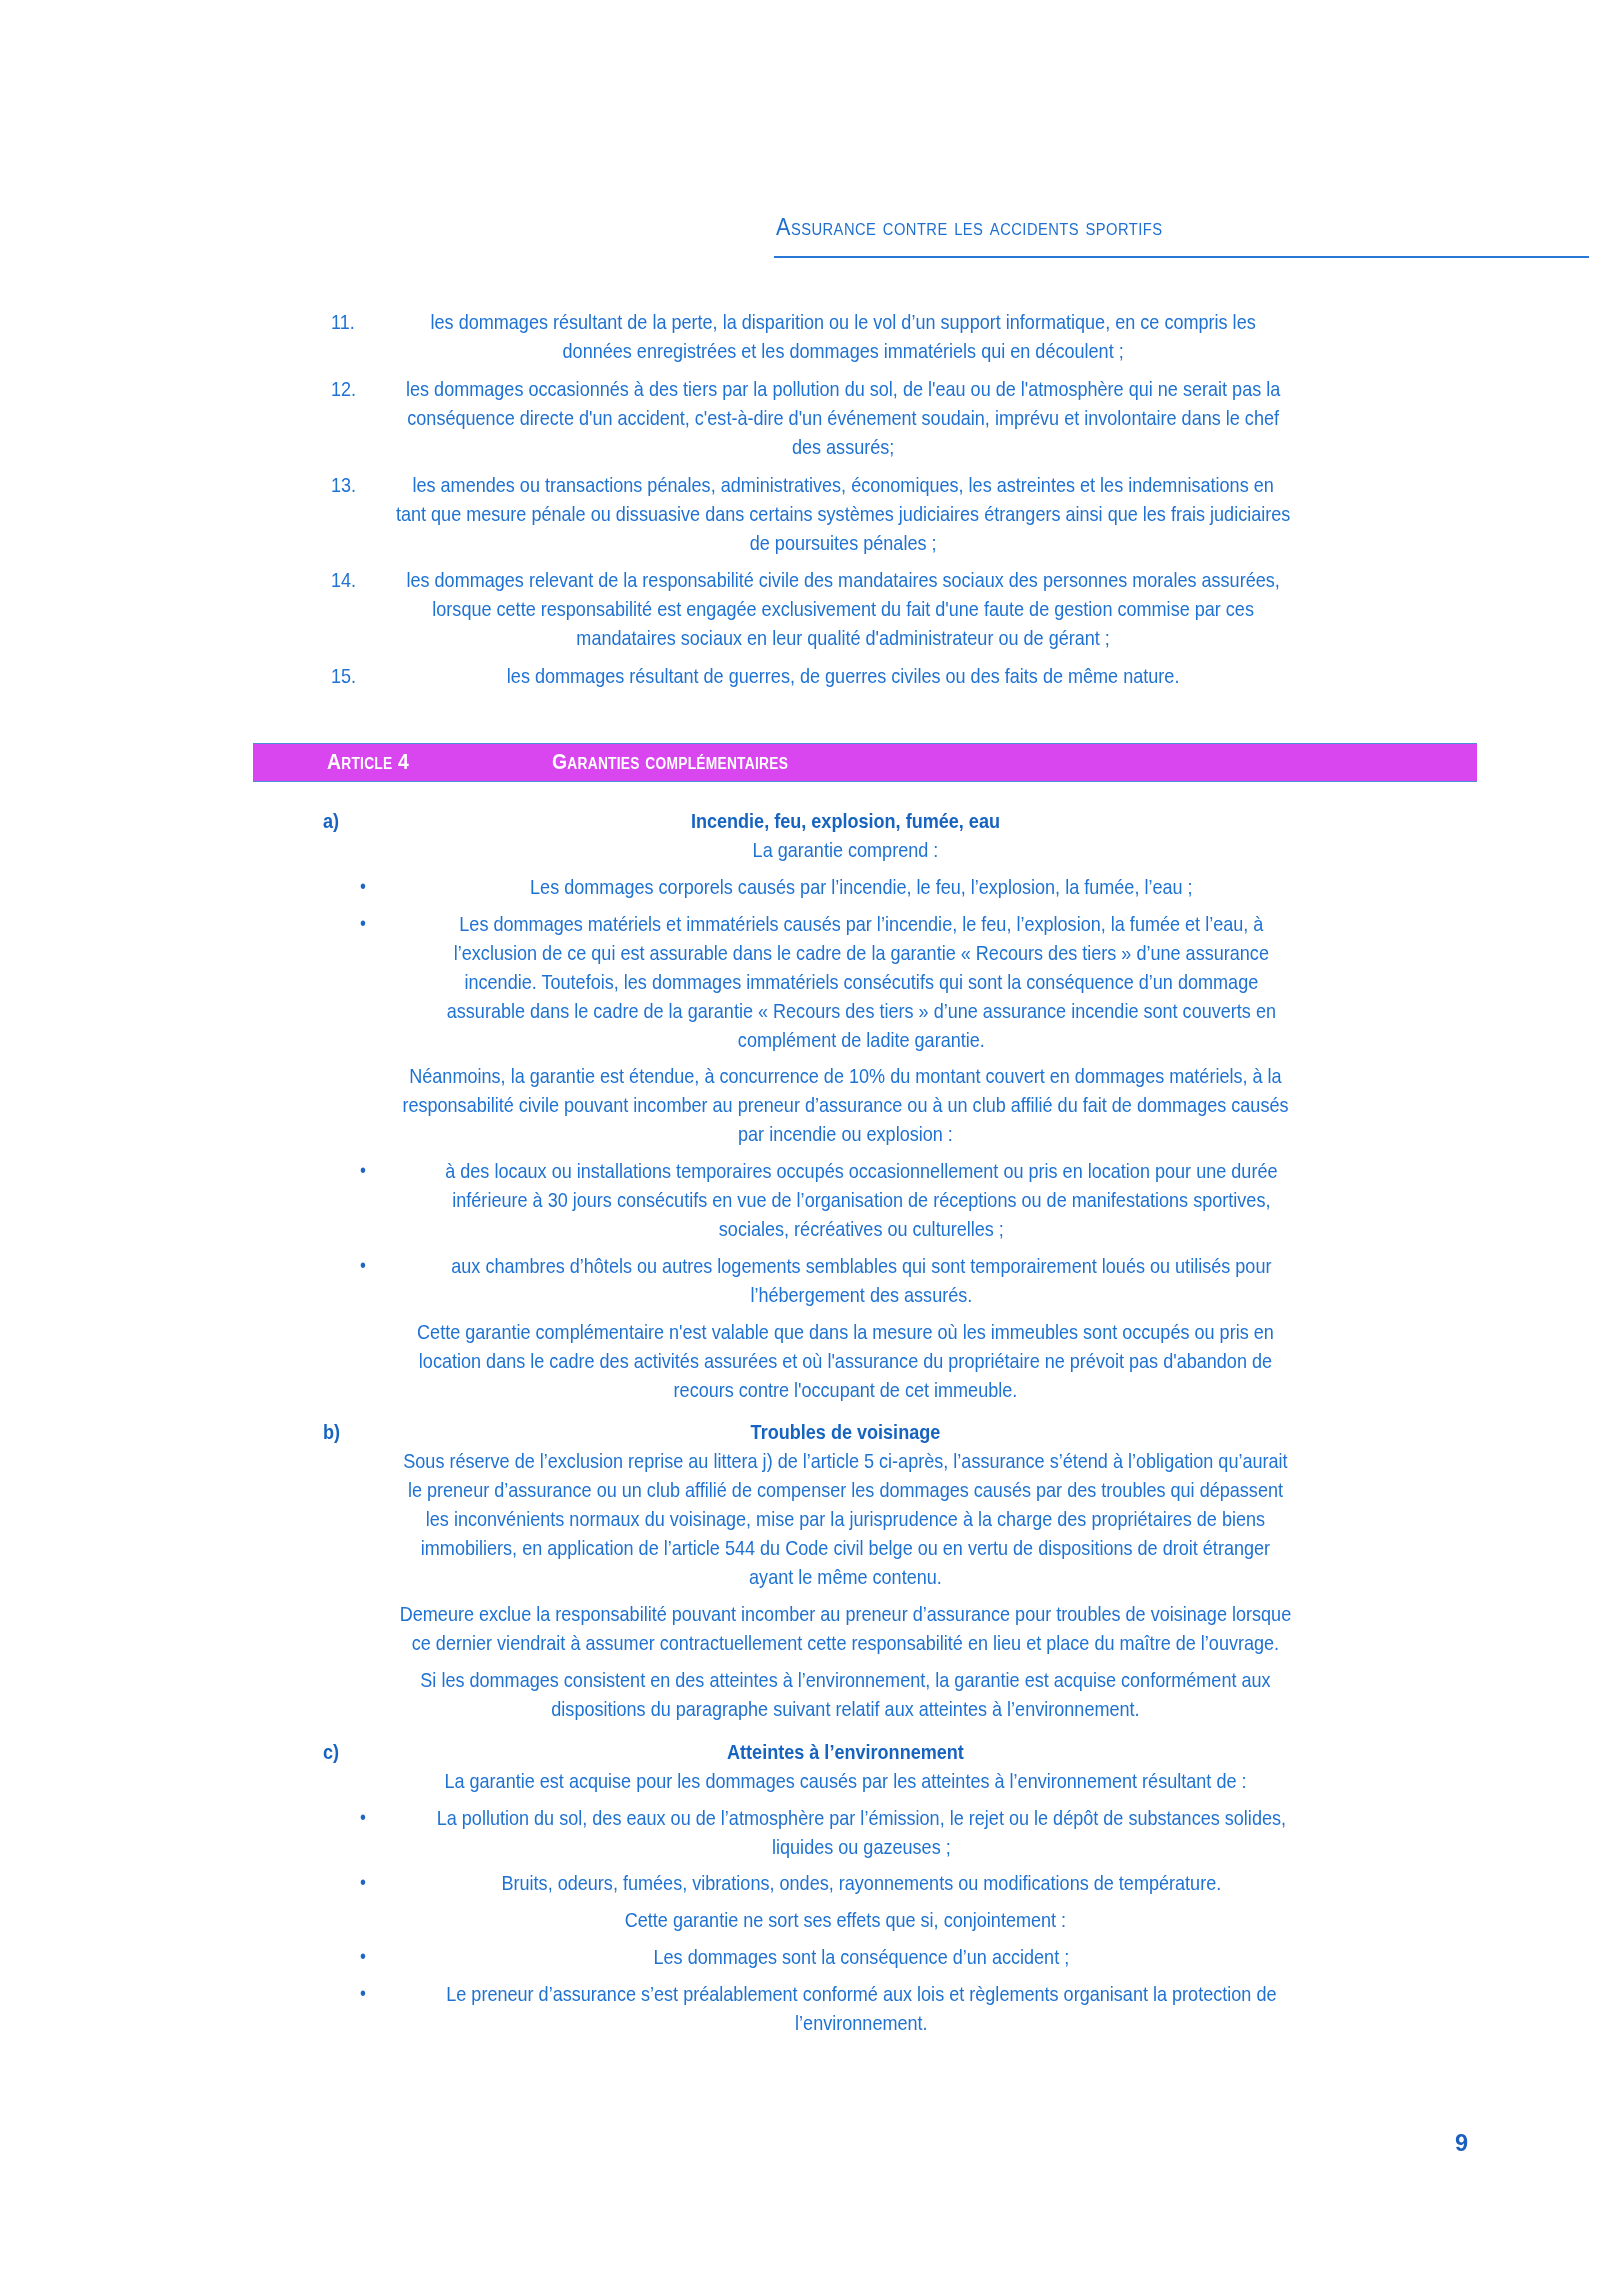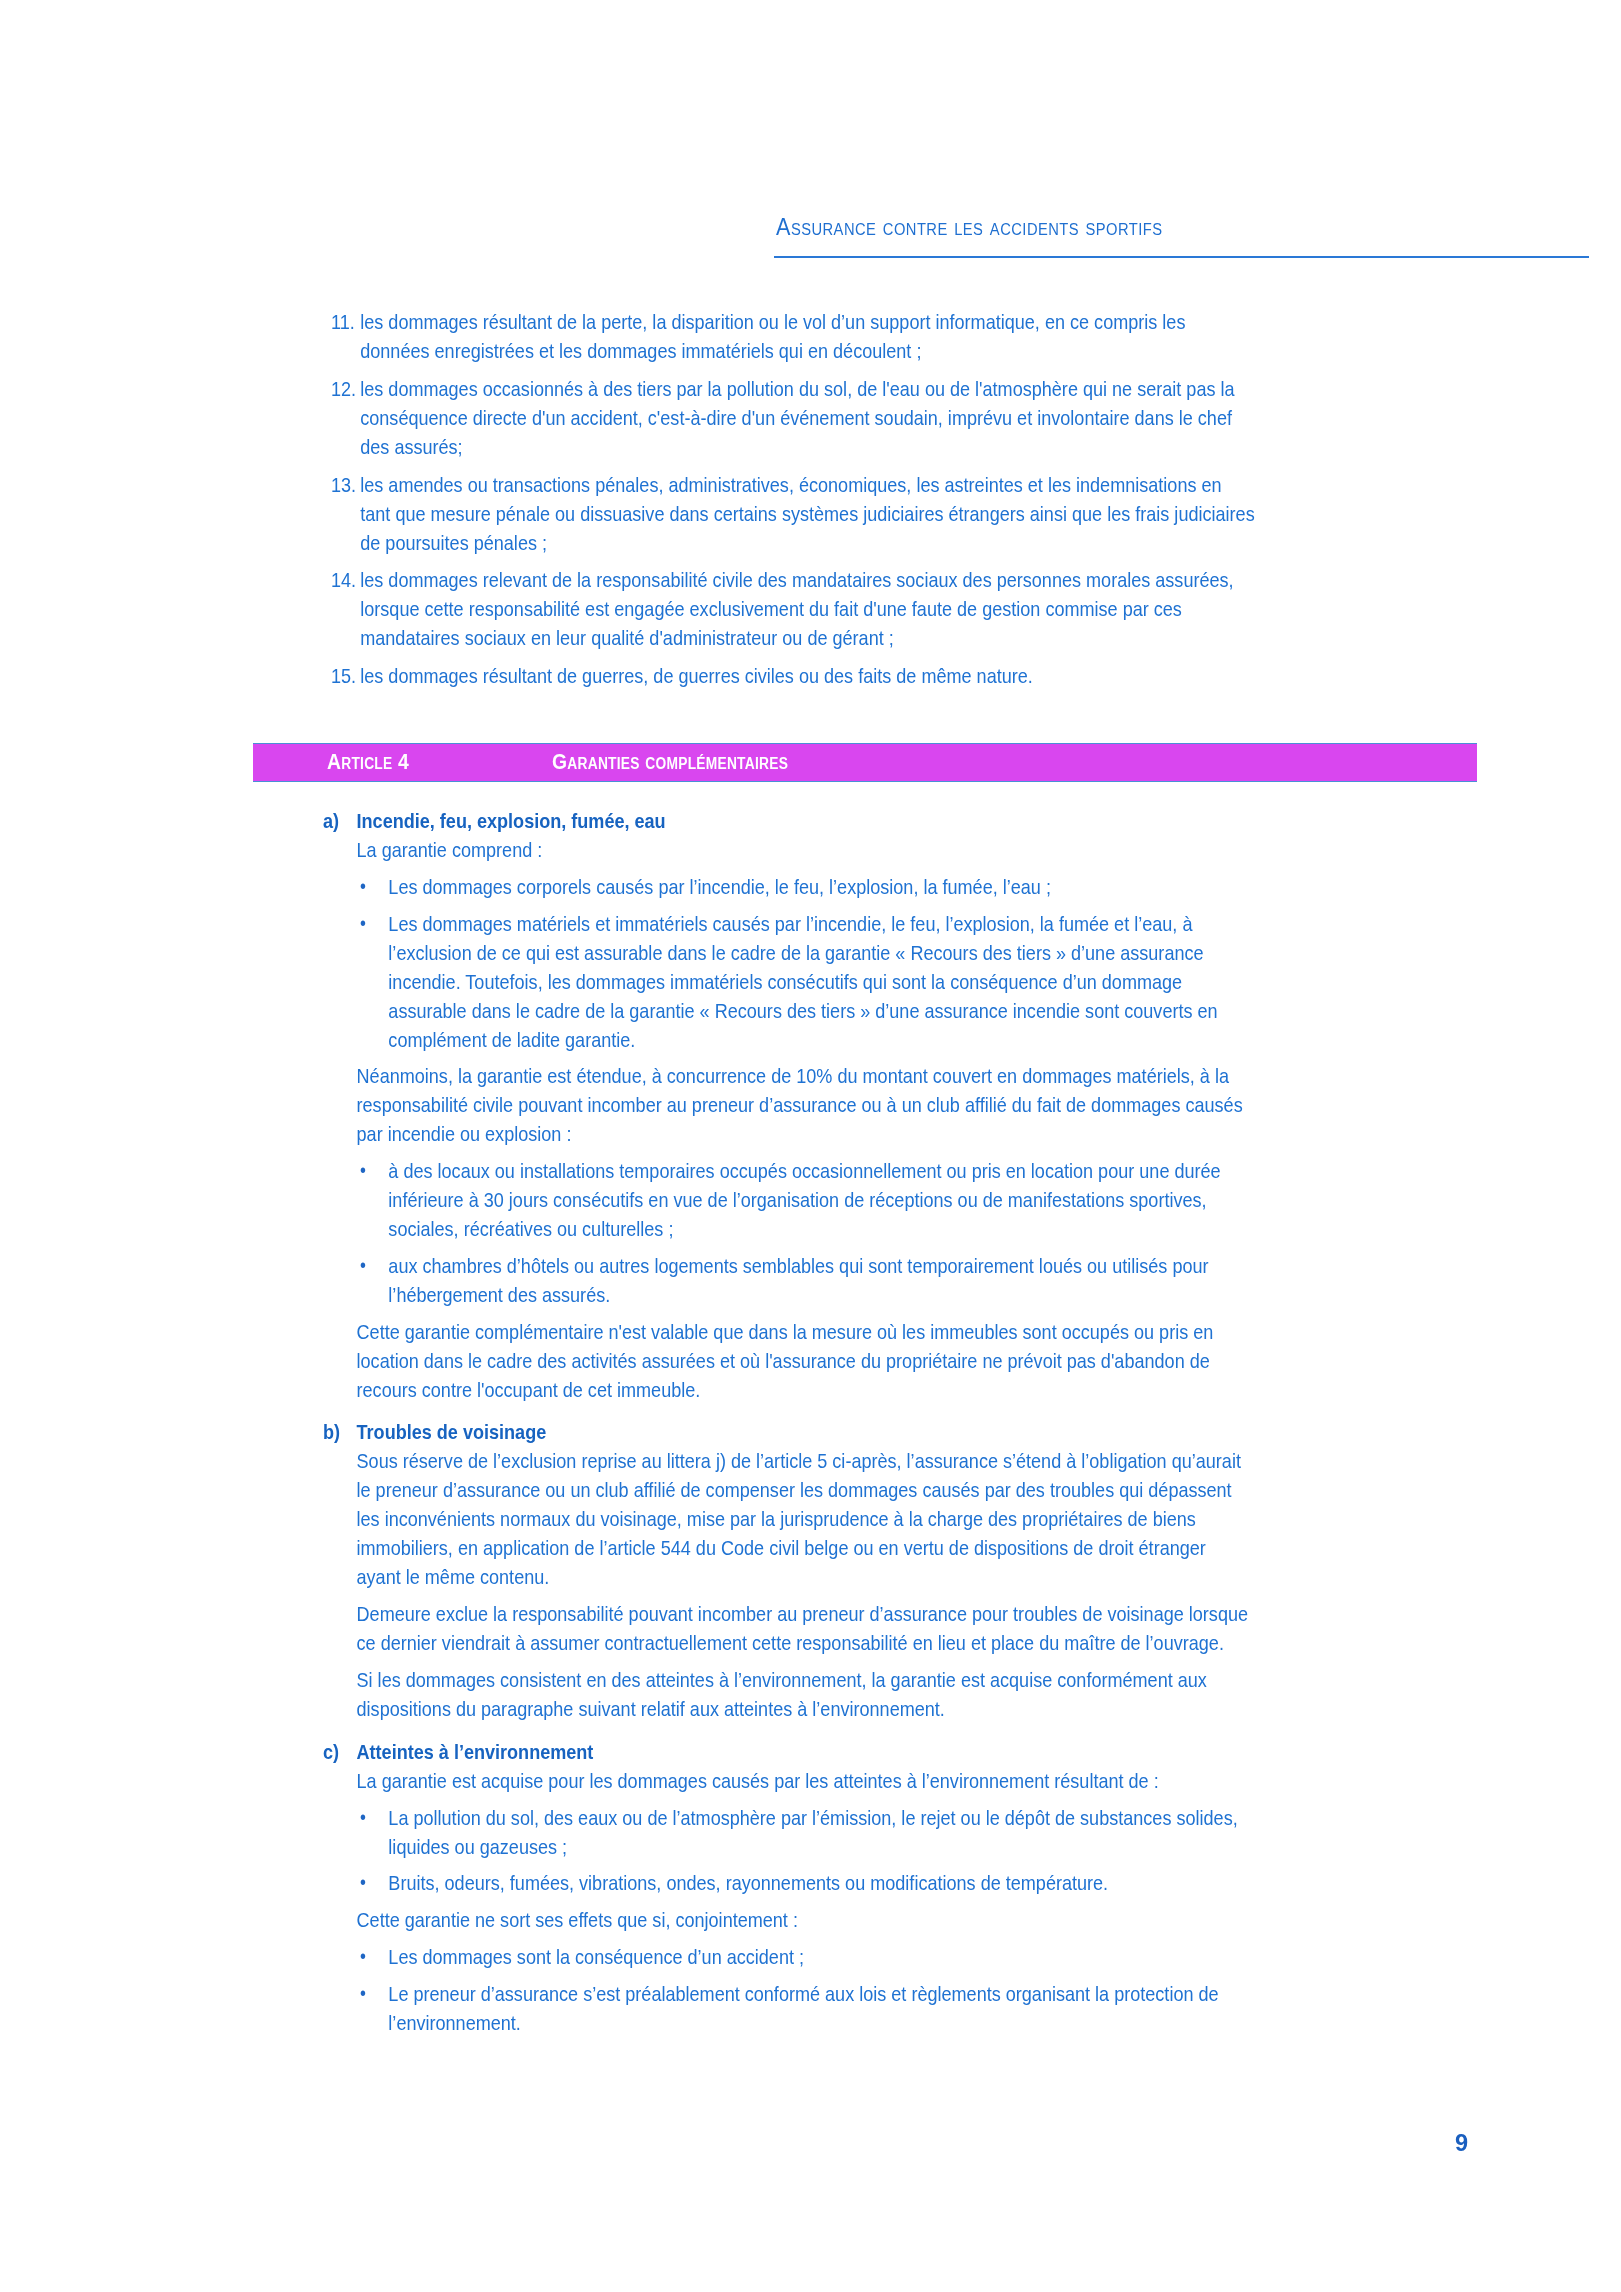--- a/index.html
+++ b/index.html
@@ -8,21 +8,21 @@
     font-family:"Liberation Sans", sans-serif; color:#1a6fce;
   }
   .page { position:absolute; left:0; top:0; width:1443px; height:2293px; }
   .running-header {
     position:absolute; left:776px; top:214px; font-size:23.5px; letter-spacing:0.5px;
     font-variant:small-caps; color:#1f6fd0; font-family:"Liberation Sans", sans-serif;
     transform:scaleX(0.92); transform-origin:left center;
   }
   .header-rule { position:absolute; left:774px; top:256px; width:815px; height:2px; background:#2a78d6; }
 
-  .body-text { font-size:21px; line-height:29px; color:#1f72d2; }
+  .body-text { font-size:21px; line-height:29px; color:#1f72d2;text-align:center; }
   .cond { transform:scaleX(0.86); transform-origin:left top; }
 
   .excl-list { position:absolute; left:331px; top:307px; width:1157px; }
   .excl-item { position:relative; padding-left:34px; margin-bottom:8.8px; }
   .excl-num { position:absolute; left:0; top:0; }
 
   .article-bar {
     position:absolute; left:253px; top:743px; width:1224px; height:37px; background:#d946ef;
     border-top:1px solid #4a8fd6; border-bottom:1px solid #4a8fd6;
   }

